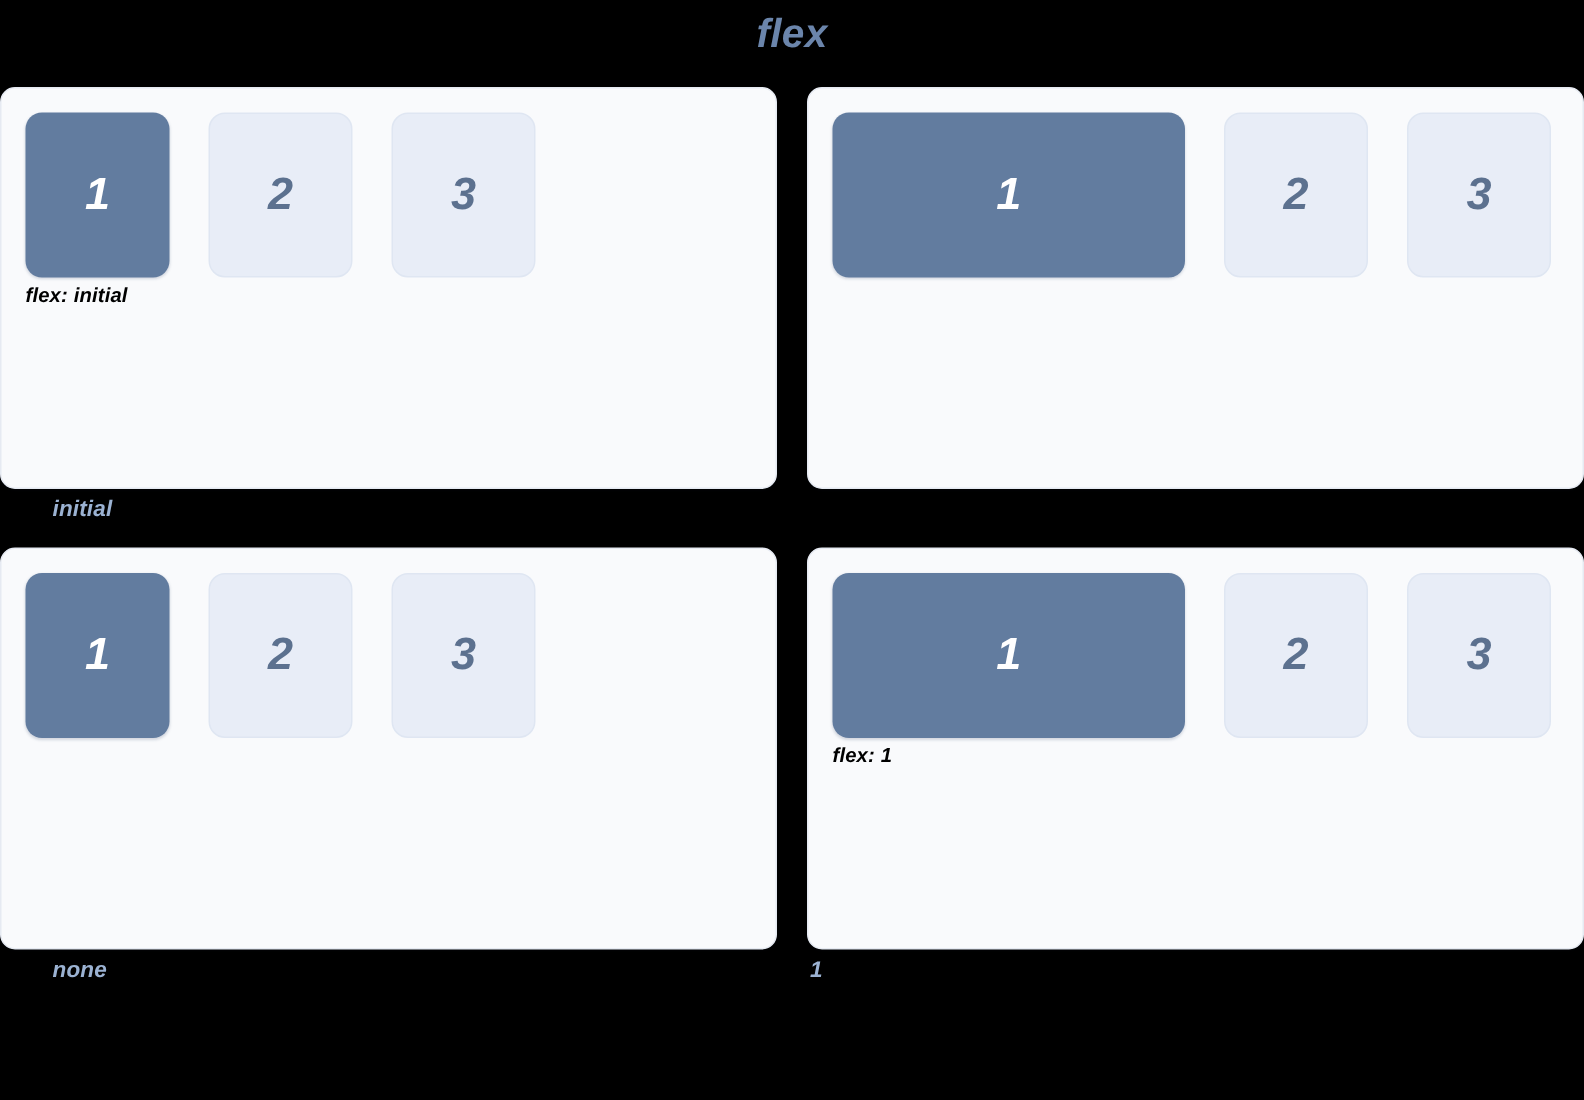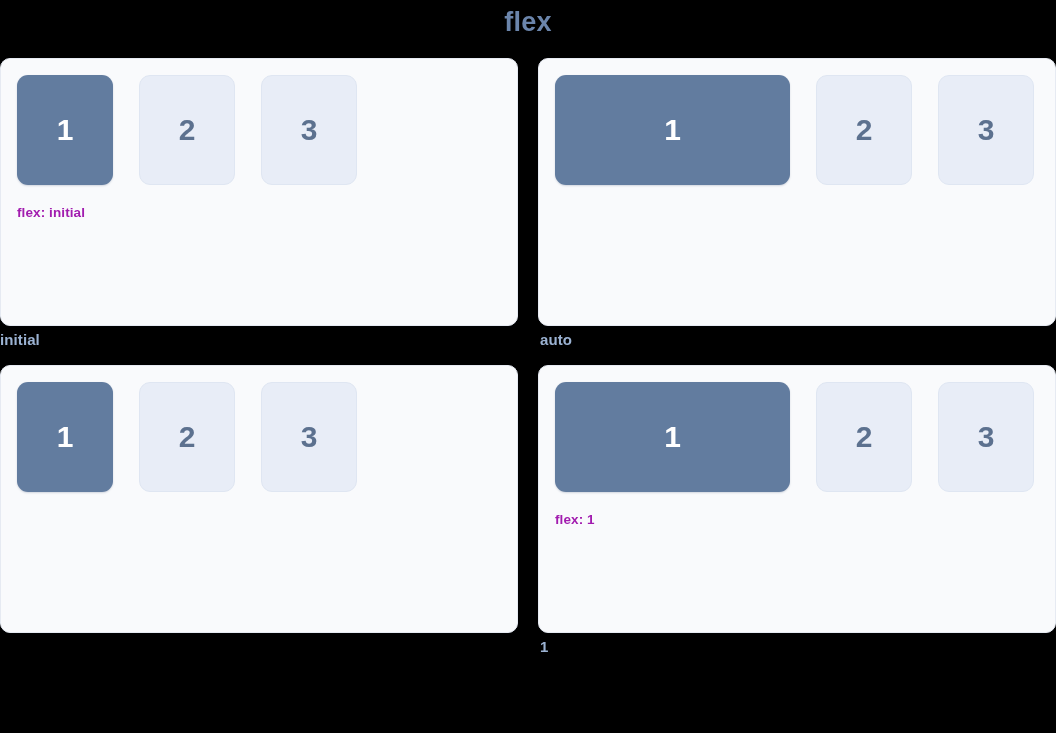--- a/index.html
+++ b/index.html
@@ -13,20 +13,21 @@
   body {
     font-family: "Liberation Sans", sans-serif;
     -webkit-font-smoothing: antialiased;
   }
 
   .page {
     position: relative;
     width: 852px;
     height: 733px;
     background: #000000;
+    font-style: italic;
   }
 
   .page-title {
     width: 1056px;
     text-align: center;
     font-size: 27px;
     font-weight: bold;
     color: #6b85ab;
     line-height: 40px;
     padding-top: 2px;
@@ -93,38 +94,38 @@
     color: #5c718f;
     border: 1px solid #dfe6f2;
   }
 
   
   .fbox.grow {
     width: 235px;
   }
 
   .panel-caption {
-    margin-top: 20px;
+    margin-top: 4px;
     font-size: 13.5px;
     font-weight: bold;
-    color: #a21caf;
+    color: #000000;
     letter-spacing: 0.1px;
   }
 
   .cell-label {
     margin-top: 4px;
     font-size: 15px;
     font-weight: bold;
     color: #9bb2d2;
     line-height: 20px;
     letter-spacing: 0.1px;
   }
 
   
-  .demo-cell.col-left .cell-label { margin-left: 0; }
+  .demo-cell.col-left .cell-label { margin-left: 0; padding-left: 35px; }
   .demo-cell.col-right .cell-label { margin-left: 2px; }
 </style>
 </head>
 <body>
 
 <div class="page">
 
   <div class="page-title">flex</div>
 
   <div class="demo-grid">
@@ -142,31 +143,31 @@
     </div>
 
     <div class="demo-cell col-right">
       <div class="panel">
         <div class="flex-row">
           <div class="fbox primary grow">1</div>
           <div class="fbox muted">2</div>
           <div class="fbox muted">3</div>
         </div>
       </div>
-      <div class="cell-label">auto</div>
     </div>
 
     <div class="demo-cell col-left">
       <div class="panel">
         <div class="flex-row">
           <div class="fbox primary">1</div>
           <div class="fbox muted">2</div>
           <div class="fbox muted">3</div>
         </div>
       </div>
+      <div class="cell-label">none</div>
     </div>
 
     <div class="demo-cell col-right">
       <div class="panel">
         <div class="flex-row">
           <div class="fbox primary grow">1</div>
           <div class="fbox muted">2</div>
           <div class="fbox muted">3</div>
         </div>
         <div class="panel-caption">flex: 1</div>

